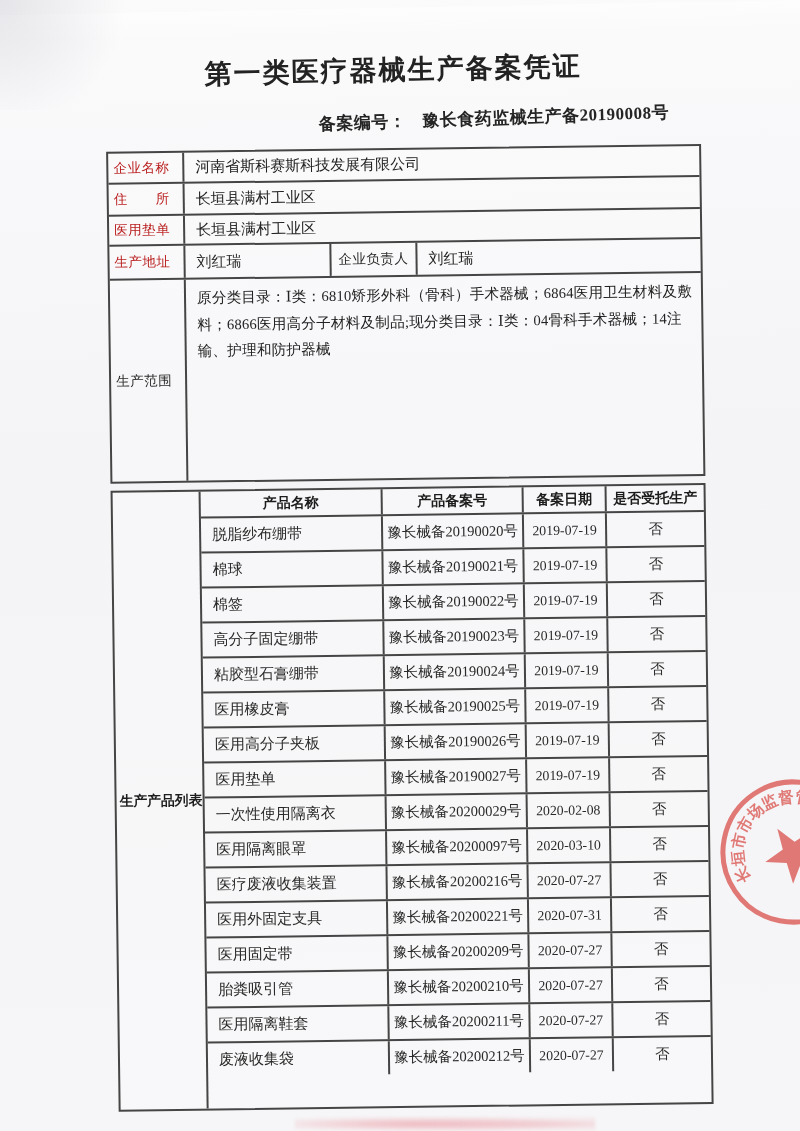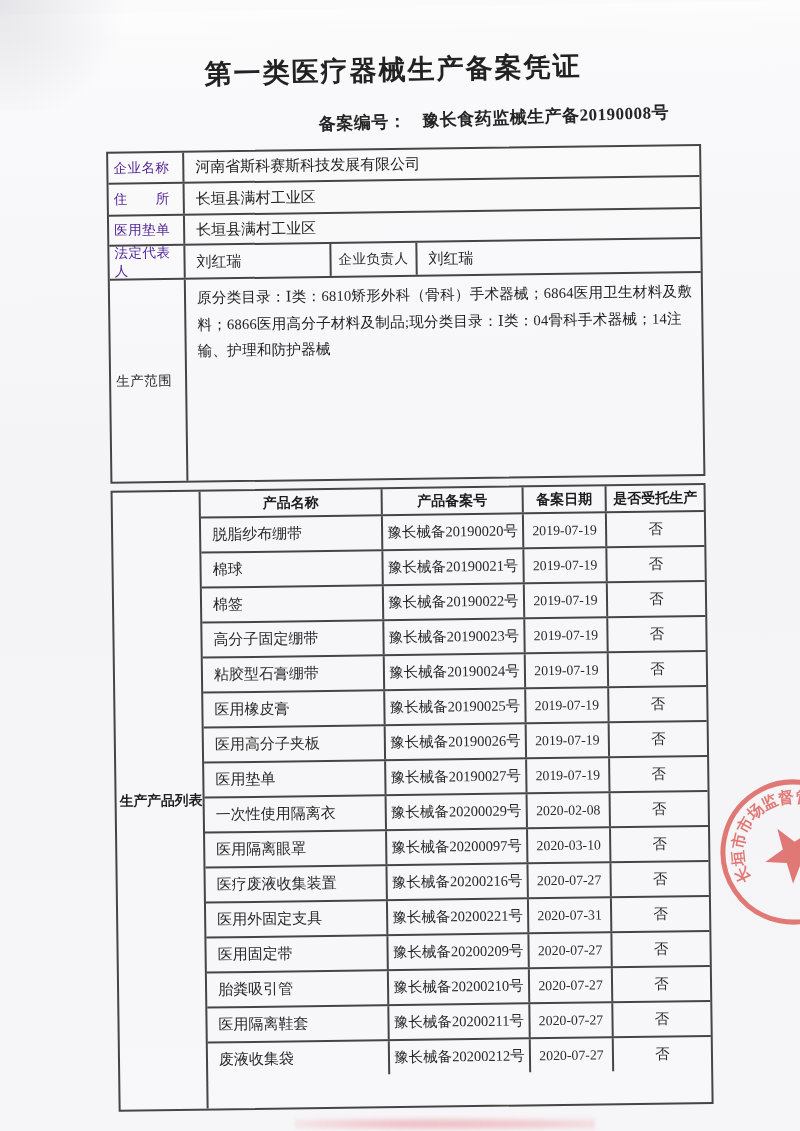--- a/index.html
+++ b/index.html
@@ -38,21 +38,21 @@
     position:absolute;left:112px;top:148px;width:595px;height:332px;
     border:2px solid #454545;box-sizing:border-box;
     display:flex;flex-direction:column;
     background:rgba(255,255,255,0.25);
   }
   .irow{display:flex;border-bottom:2px solid #454545;box-sizing:border-box;}
   .irow:last-child{border-bottom:none;flex:1;}
   .icell{display:flex;align-items:center;box-sizing:border-box;}
   .ilabel{
     width:76px;border-right:2px solid #454545;
-    padding-left:5px;font-size:13.5px;letter-spacing:0.5px;color:#4c1d95;
+    padding-left:5px;font-size:13.5px;letter-spacing:0.5px;color:#b91c1c;
     flex:none;
   }
   .ival{flex:1;padding-left:11px;font-size:15px;color:#222;}
   .h31{height:31px;} .h32{height:32px;} .h30{height:30px;} .h34{height:34px;}
   .ival-mid{width:146px;flex:none;border-right:2px solid #454545;padding-left:11px;font-size:15px;}
   .ilabel-mid{width:86px;flex:none;border-right:2px solid #454545;justify-content:center;font-size:13.5px;letter-spacing:0.5px;}
   .scope-row{align-items:stretch;}
   .scope-label{
     width:76px;flex:none;border-right:2px solid #454545;
     display:flex;align-items:center;padding-left:5px;
@@ -116,21 +116,21 @@
     </div>
     <div class="irow h32">
       <div class="icell ilabel">住　　所</div>
       <div class="icell ival">长垣县满村工业区</div>
     </div>
     <div class="irow h30">
       <div class="icell ilabel">医用垫单</div>
       <div class="icell ival">长垣县满村工业区</div>
     </div>
     <div class="irow h34">
-      <div class="icell ilabel">法定代表人</div>
+      <div class="icell ilabel">生产地址</div>
       <div class="icell ival-mid">刘红瑞</div>
       <div class="icell ilabel-mid">企业负责人</div>
       <div class="icell ival">刘红瑞</div>
     </div>
     <div class="irow scope-row">
       <div class="scope-label">生产范围</div>
       <div class="scope-text">原分类目录：Ⅰ类：6810矫形外科（骨科）手术器械；6864医用卫生材料及敷料；6866医用高分子材料及制品;现分类目录：Ⅰ类：04骨科手术器械；14注输、护理和防护器械</div>
     </div>
   </div>
 

